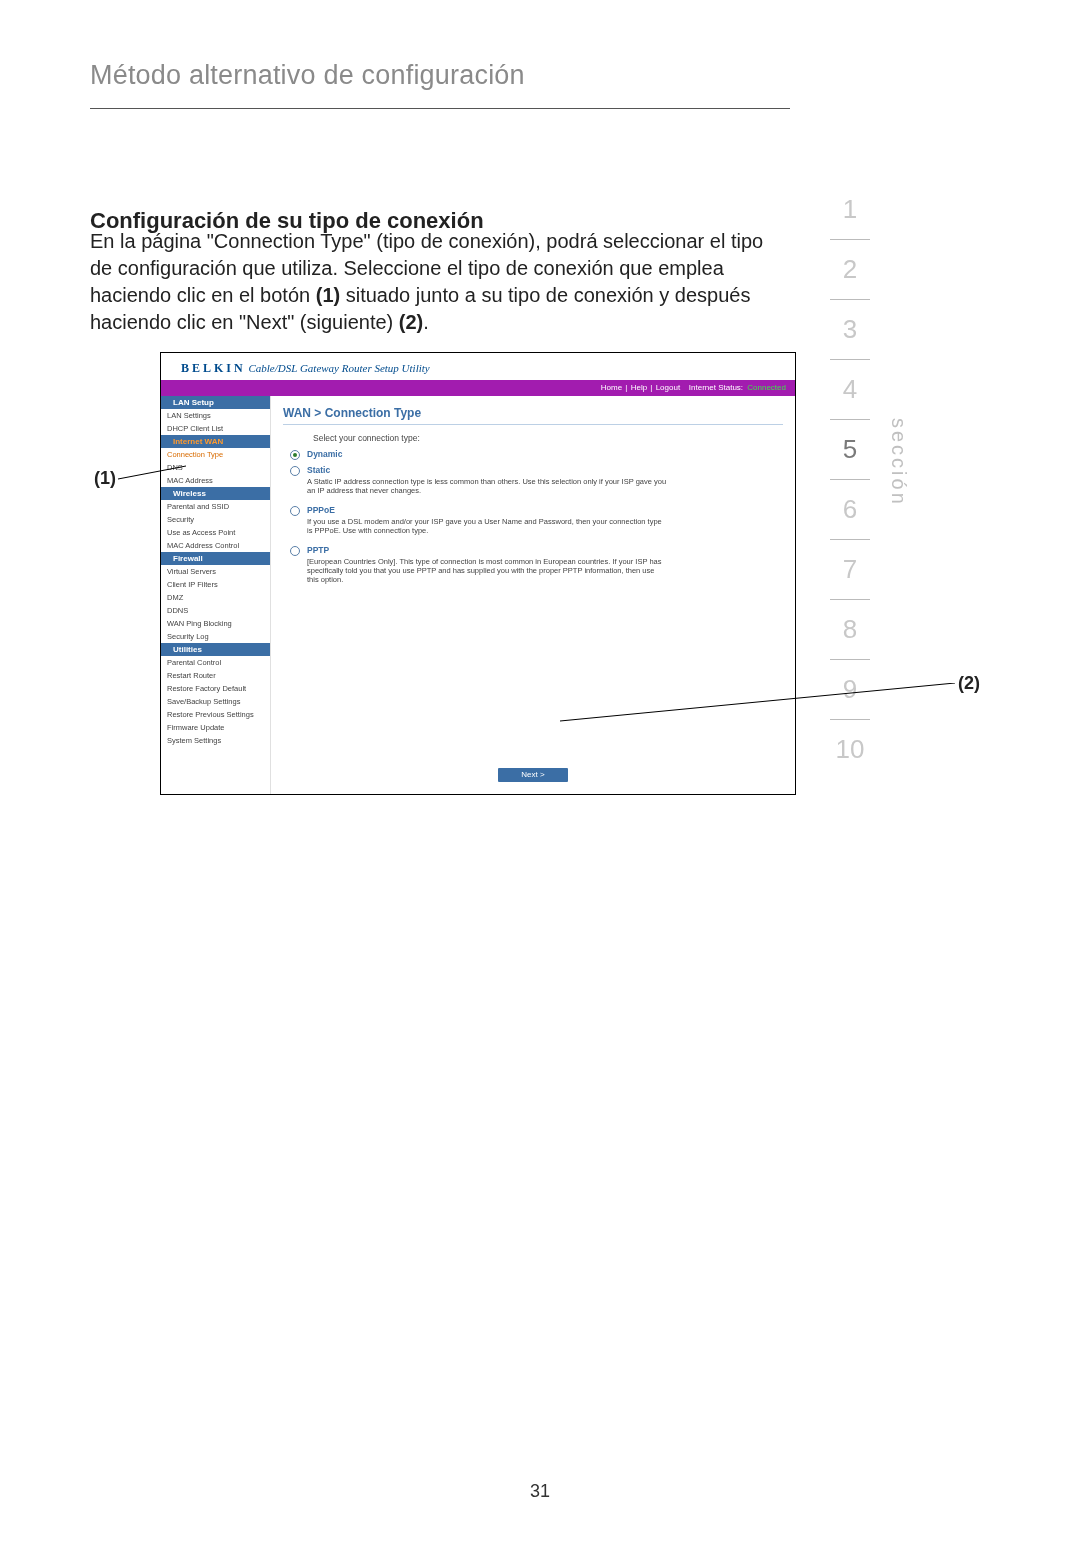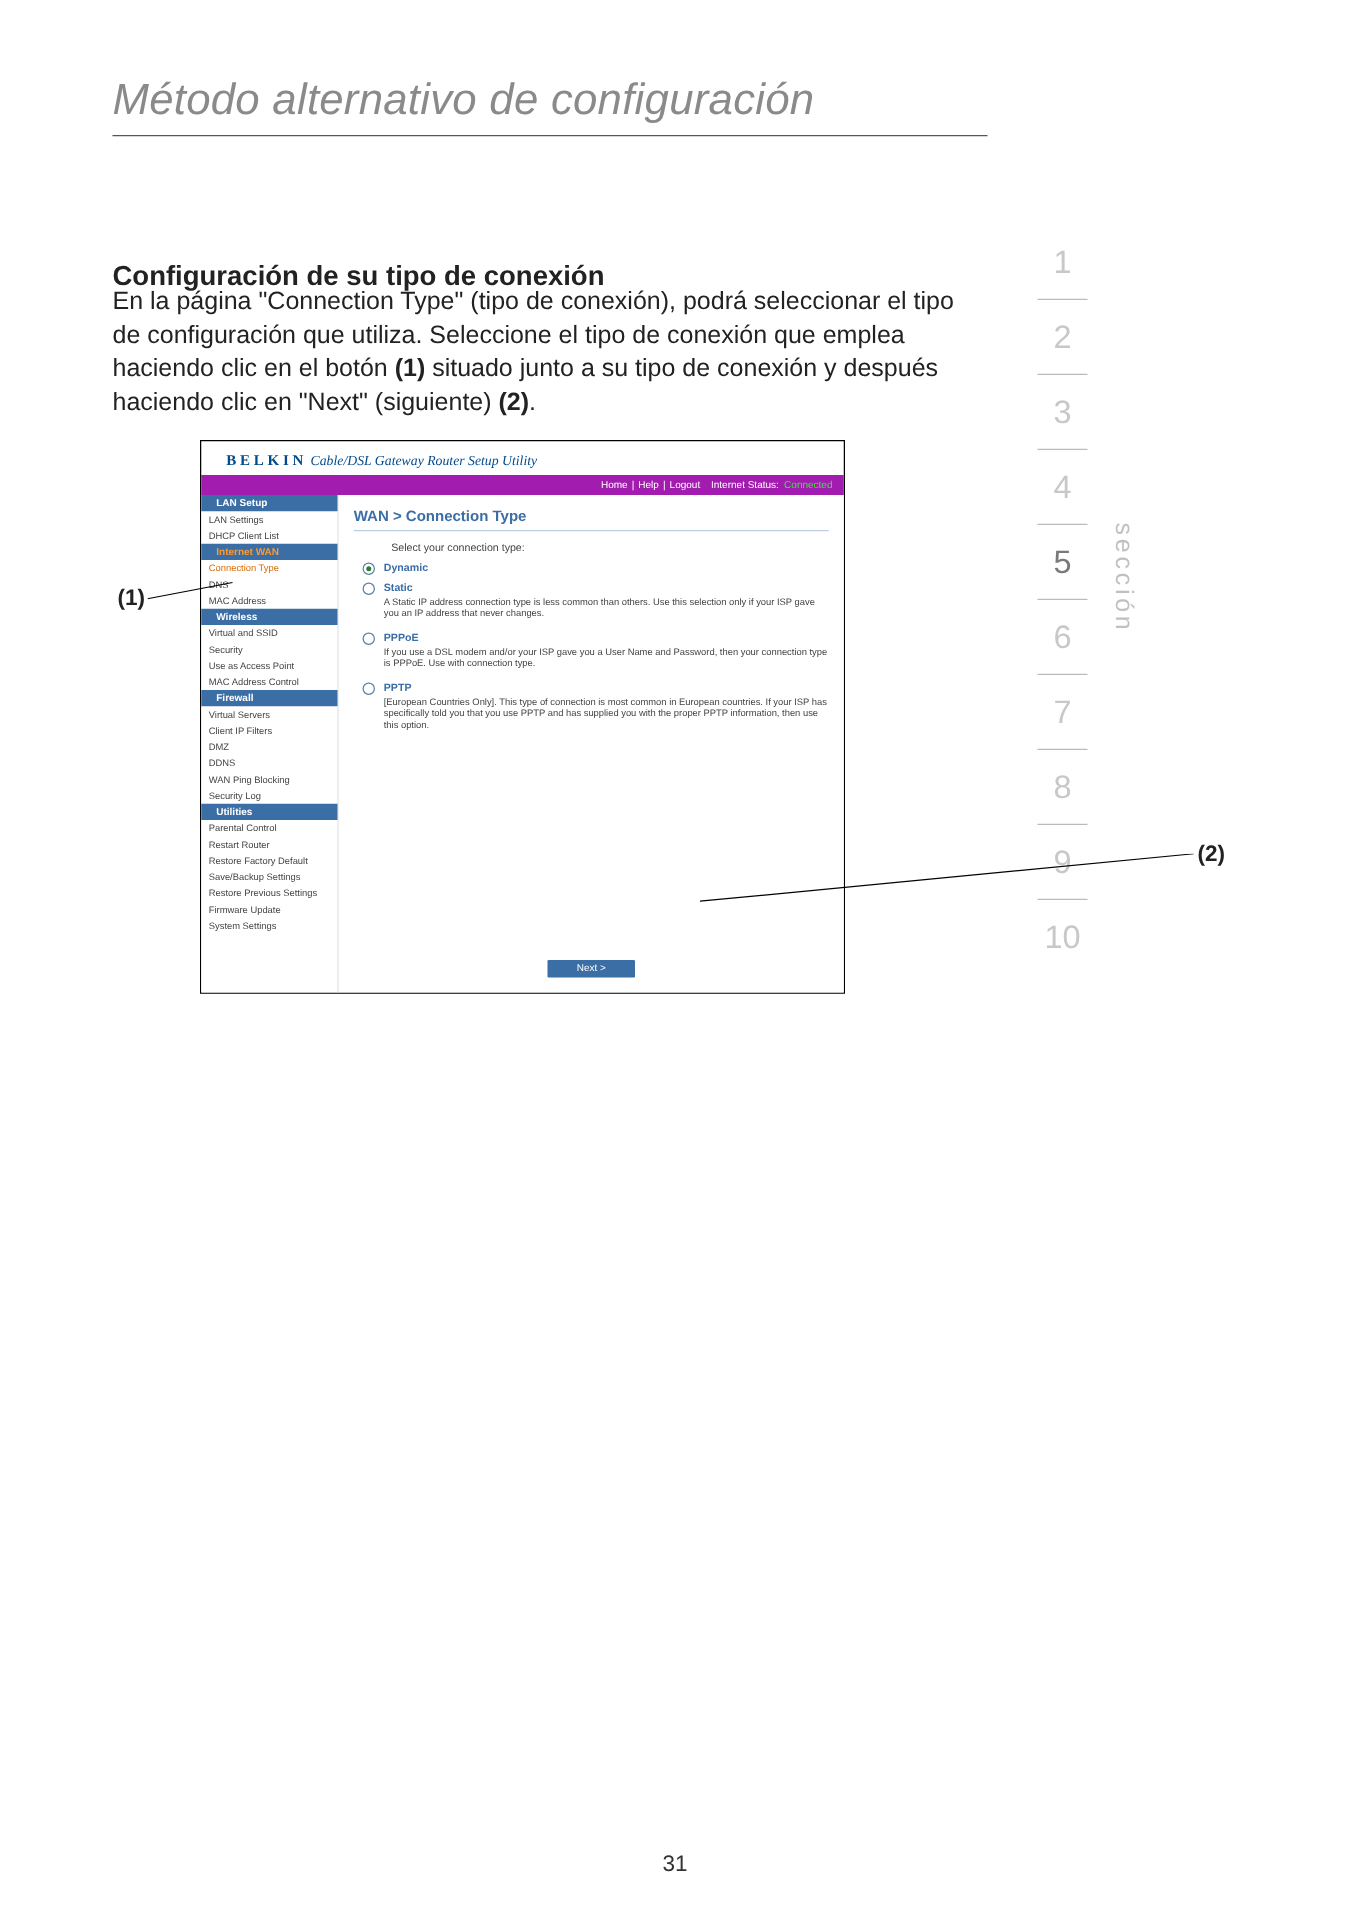--- a/index.html
+++ b/index.html
@@ -8,25 +8,24 @@
     height: 1542px;
     background: #fff;
     font-family: Arial, Helvetica, sans-serif;
     position: relative;
     color: #222;
   }
   .page-title {
     position: absolute;
     top: 60px;
     left: 90px;
-    font-size: 35px;
+    font-size: 27px;
     font-weight: 300;
     color: #8a8a8a;
     letter-spacing: 0.2px;
-    font-style: italic;
   }
   .title-rule {
     position: absolute;
     top: 108px;
     left: 90px;
     width: 700px;
     height: 1px;
     background: #555;
   }
   .section-heading {
@@ -78,21 +77,21 @@
     color: #c0c0c0;
     writing-mode: vertical-rl;
     letter-spacing: 3px;
   }
 
   
   .router-ui {
     position: absolute;
     top: 352px;
     left: 160px;
-    width: 516px;
+    width: 636px;
     border: 1px solid #000;
     background: #fff;
     font-family: Verdana, Arial, sans-serif;
     font-size: 8px;
   }
   .router-header {
     padding: 8px 10px 4px 20px;
     color: #004b8d;
     font-family: Georgia, 'Times New Roman', serif;
     font-style: italic;
@@ -219,21 +218,21 @@
   <div class="router-body">
     <div class="sidebar" id="router-sidebar">
         <div class="sb-heading">LAN Setup</div>
         <div class="sb-item">LAN Settings</div>
         <div class="sb-item">DHCP Client List</div>
         <div class="sb-heading orange">Internet WAN</div>
         <div class="sb-item orange">Connection Type</div>
         <div class="sb-item">DNS</div>
         <div class="sb-item">MAC Address</div>
         <div class="sb-heading">Wireless</div>
-        <div class="sb-item">Virtual and SSID</div>
+        <div class="sb-item">Parental and SSID</div>
         <div class="sb-item">Security</div>
         <div class="sb-item">Use as Access Point</div>
         <div class="sb-item">MAC Address Control</div>
         <div class="sb-heading">Firewall</div>
         <div class="sb-item">Virtual Servers</div>
         <div class="sb-item">Client IP Filters</div>
         <div class="sb-item">DMZ</div>
         <div class="sb-item">DDNS</div>
         <div class="sb-item">WAN Ping Blocking</div>
         <div class="sb-item">Security Log</div>

